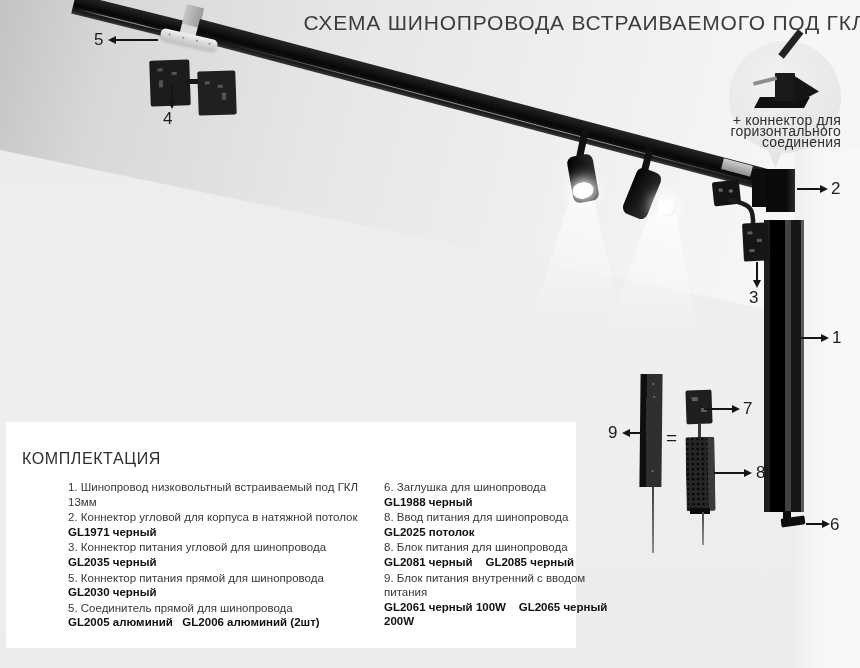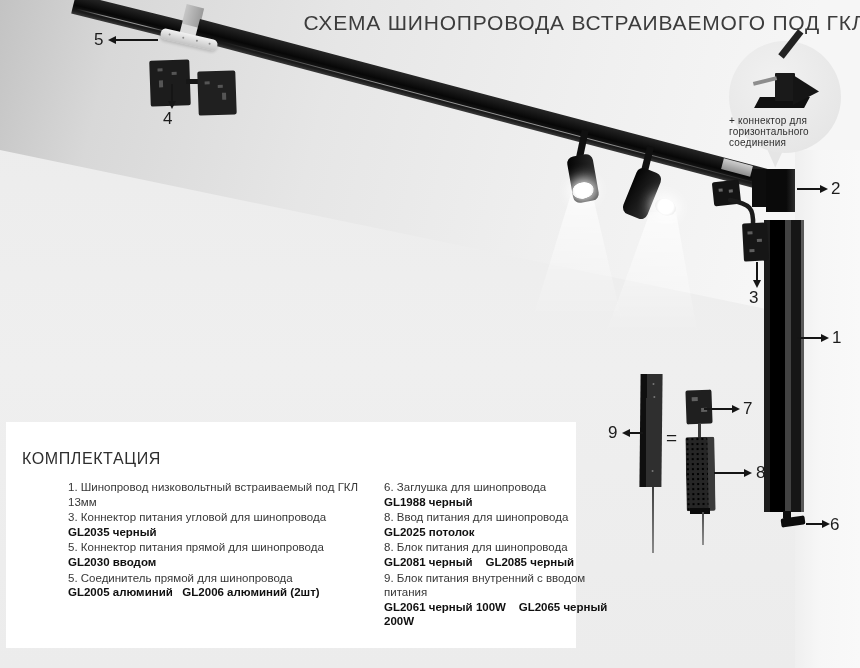--- a/index.html
+++ b/index.html
@@ -28,21 +28,21 @@
   .ah-right{border-top:4px solid transparent;border-bottom:4px solid transparent;border-left:8px solid #151515;}
   .ah-down {border-left:4px solid transparent;border-right:4px solid transparent;border-top:8px solid #151515;}
   
   .title{left:585px;top:11px;transform:translateX(-50%);white-space:nowrap;
     font-size:21px;letter-spacing:.8px;color:#3c3c3c;}
   
   .inset{left:729px;top:41px;width:112px;height:112px;border-radius:50%;
     background:radial-gradient(circle at 42% 35%,#f1f1f1,#e7e7e7 70%,#e2e2e2);}
   .inset-tail{left:762px;top:143px;width:0;height:0;border-left:15px solid transparent;
     border-right:7px solid transparent;border-top:24px solid #e5e5e5;transform:rotate(8deg);}
-  .inset-caption{left:729px;top:115px;width:112px;text-align:left;font-size:10px;
+  .inset-caption{left:729px;top:115px;width:112px;text-align:right;font-size:14px;
     line-height:11px;color:#2f2f2f;letter-spacing:.2px;}
   
   .lens{border-radius:50%;background:radial-gradient(circle at 50% 45%,#ffffff 55%,#eeeeee 75%,#b9b9b9);
     box-shadow:0 0 14px 4px rgba(255,255,255,.95);}
   .beam{filter:blur(5px);opacity:.8;
     background:linear-gradient(180deg,rgba(255,255,255,.85),rgba(255,255,255,0) 90%);}
   
   .card{left:6px;top:422px;width:570px;height:226px;background:#ffffff;}
   .kit-head{position:absolute;left:16px;top:28px;font-size:16px;letter-spacing:.6px;color:#2e2e2e;}
   .col{position:absolute;top:58px;margin-left:46px;}
@@ -193,26 +193,30 @@
   <div class="co-line" style="left:806px;top:523px;width:18px;height:1.5px;"></div>
   <div class="ah ah-right" style="left:822px;top:520px;"></div>
 
   <div class="abs card">
     <div class="kit-head">КОМПЛЕКТАЦИЯ</div>
     <div class="col col-l">
       <div class="item">
         <span class="nm">1. Шинопровод низковольтный встраиваемый под ГКЛ 13мм</span>
       </div>
       <div class="item">
+        <span class="nm">2. Коннектор угловой для корпуса в натяжной потолок</span>
+        <span class="md">GL1971 черный</span>
+      </div>
+      <div class="item">
         <span class="nm">3. Коннектор питания угловой для шинопровода</span>
         <span class="md">GL2035 черный</span>
       </div>
       <div class="item">
         <span class="nm">5. Коннектор питания прямой для шинопровода</span>
-        <span class="md">GL2030 вводом</span>
+        <span class="md">GL2030 черный</span>
       </div>
       <div class="item">
         <span class="nm">5. Соединитель прямой для шинопровода</span>
         <span class="md">GL2005 алюминий   GL2006 алюминий (2шт)</span>
       </div>
     </div>
     <div class="col col-r">
       <div class="item">
         <span class="nm">6. Заглушка для шинопровода</span>
         <span class="md">GL1988 черный</span>

